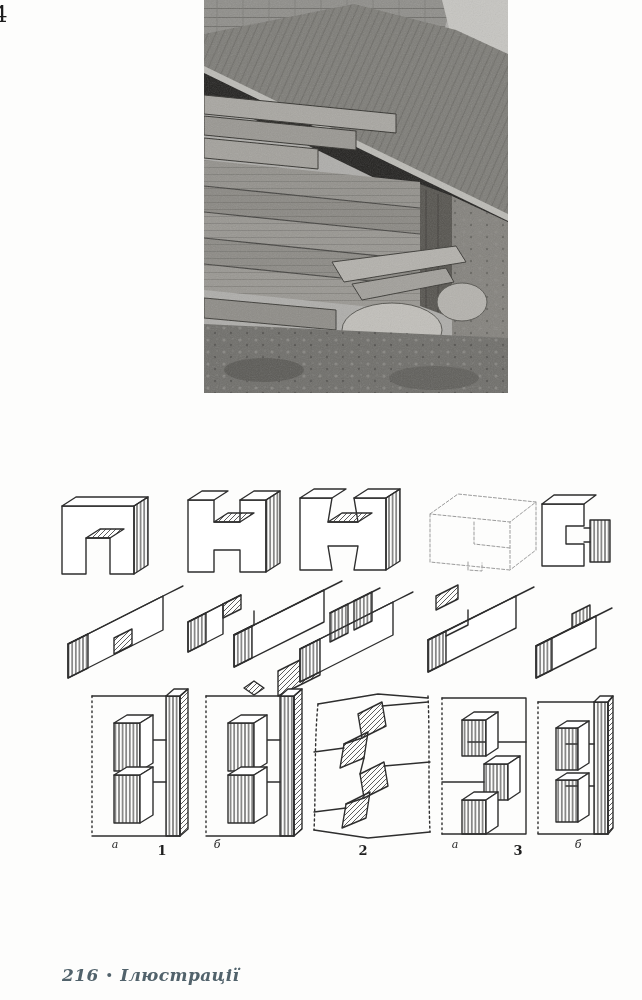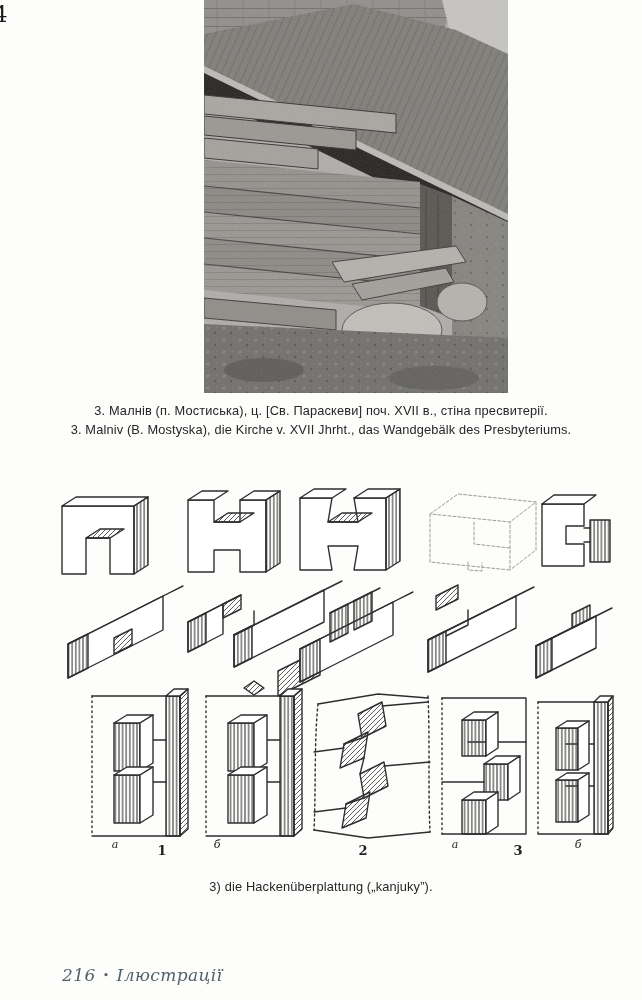--- a/index.html
+++ b/index.html
@@ -22,21 +22,21 @@
   .diagram-wrap{position:absolute;left:38px;top:482px;width:576px;height:388px;}
   .dlabel{
     position:absolute;transform:translateX(-50%);
     font-family:"DejaVu Serif",serif;color:#1f1f1f;
   }
   .lab-letter{top:356px;font-size:11px;font-style:italic;}
   .lab-digit{top:361px;font-size:13px;font-weight:bold;}
   .footer{
     position:absolute;left:62px;top:965px;
     font-family:"DejaVu Serif",serif;font-style:italic;
-    font-size:17px;color:#51626b;letter-spacing:.4px;
+    font-size:17px;color:#51626b;letter-spacing:.4px;font-weight:bold;
   }
   .footer .sep{display:inline-block;margin:0 7px;font-size:11px;vertical-align:2px;font-style:normal;}
 </style>
 </head>
 <body>
 
 <div class="page">
 
   <div class="corner-num">4</div>
 
@@ -107,24 +107,20 @@
 
       <polygon points="0,324 304,338 304,393 0,393" fill="#6f6e6a"></polygon>
       <polygon points="0,324 304,338 304,393 0,393" fill="url(#p-pebb)" opacity="0.7"></polygon>
       <ellipse cx="60" cy="370" rx="40" ry="12" fill="#5b5a56"></ellipse>
       <ellipse cx="230" cy="378" rx="45" ry="12" fill="#605f5b"></ellipse>
 
       <rect width="304" height="393" filter="url(#p-grain)" opacity="0.18"></rect>
     </svg>
   </div>
 
-  <div class="caption cap1">
-    <div>3. Малнів (п. Мостиська), ц.  [Св. Параскеви] поч. XVII в., стіна пресвитерії.</div>
-    <div>3. Malniv (B. Mostyska), die Kirche v. XVII Jhrht., das Wandgebälk des Presbyteriums.</div>
-  </div>
 
   <div class="diagram-wrap">
     <svg width="576" height="388" viewBox="0 0 576 388" xmlns="http://www.w3.org/2000/svg">
       <defs>
         <pattern id="d-hv" width="3.6" height="6" patternUnits="userSpaceOnUse">
           <path d="M1.8,0 V6" stroke="#3c3c3c" stroke-width="1.1"></path>
         </pattern>
         <pattern id="d-hd" width="5" height="5" patternUnits="userSpaceOnUse">
           <path d="M0,5 L5,0" stroke="#4a4a4a" stroke-width="0.9"></path>
         </pattern>
@@ -267,20 +263,19 @@
     <span class="dlabel lab-letter" style="left:77px">а</span>
     <span class="dlabel lab-digit" style="left:124px">1</span>
     <span class="dlabel lab-letter" style="left:179px">б</span>
     <span class="dlabel lab-digit" style="left:325px">2</span>
     <span class="dlabel lab-letter" style="left:417px">а</span>
     <span class="dlabel lab-digit" style="left:480px">3</span>
     <span class="dlabel lab-letter" style="left:540px">б</span>
   </div>
 
   <div class="caption cap2">
-    <div>3) die Hackenüberplattung („kanjuky”).</div>
   </div>
 
   <div class="footer">
     <span>216</span><span class="sep">•</span><span>Ілюстрації</span>
   </div>
 
 </div>
 
 </body></html>

